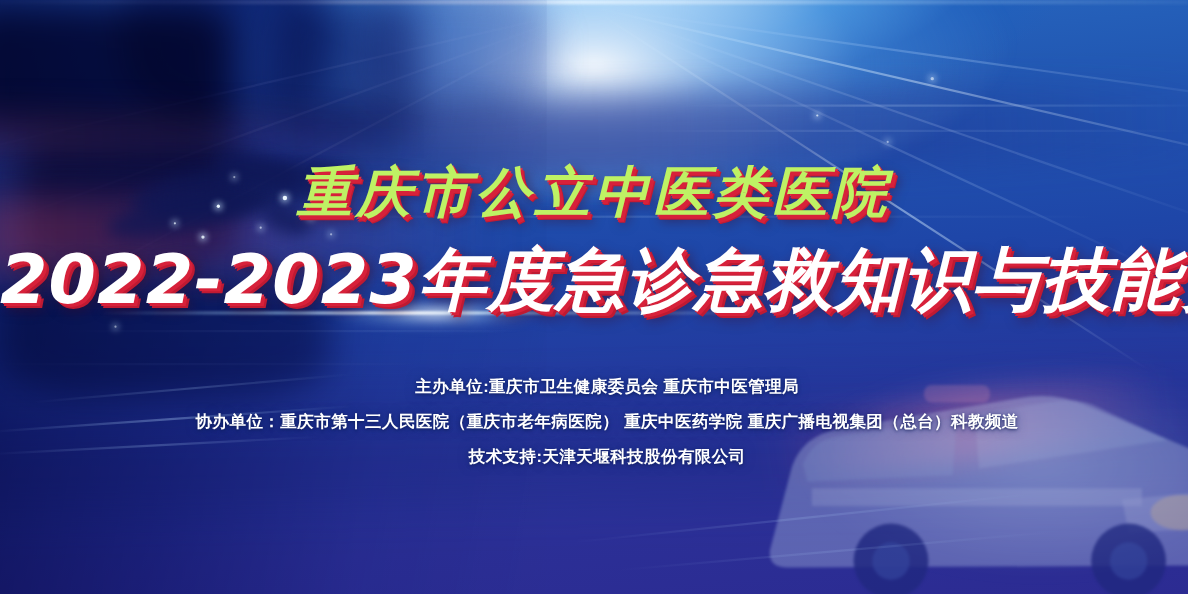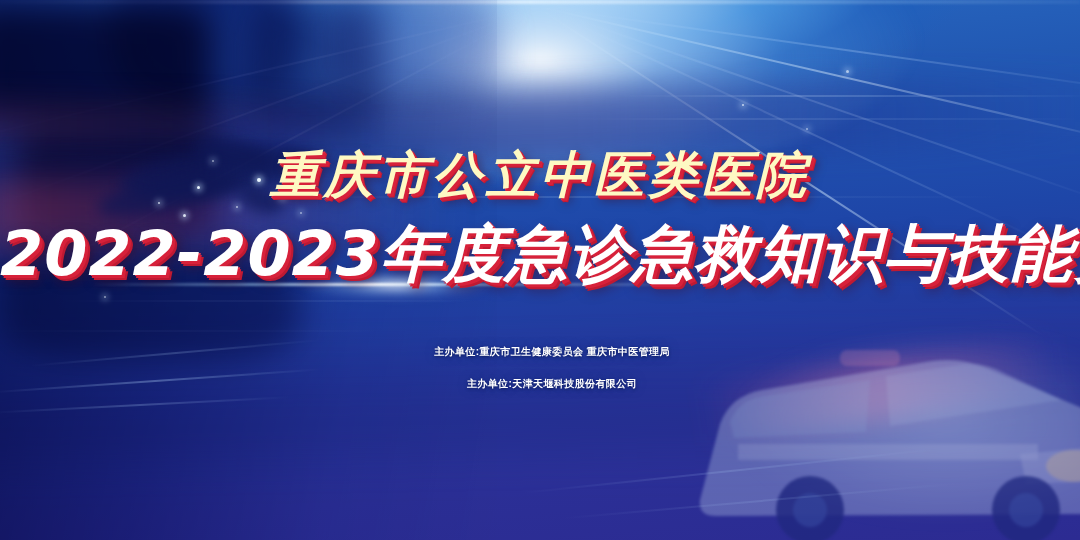--- a/index.html
+++ b/index.html
@@ -101,41 +101,41 @@
     filter:blur(12px);transform:rotate(-8deg);
   }
   
   .speed{position:absolute;height:1.5px;background:linear-gradient(90deg,rgba(255,255,255,0),rgba(175,210,250,.35),rgba(255,255,255,0));}
   
   .titles{position:absolute;left:0;right:0;top:0;text-align:center;z-index:6;}
   .t1{
     position:absolute;left:0;right:0;top:142px;
     font-family:"DejaVu Sans","Liberation Sans",sans-serif;
     font-size:50px;font-weight:700;letter-spacing:4px;
-    color:#fef9c3;font-style:italic;
+    color:#bef264;font-style:italic;
     text-shadow:
       3px 3px 0 #d7213a, 4px 4px 0 #c01b33, 2px 2px 0 #e33048,
       5px 5px 10px rgba(60,10,30,.55);
   }
   .t2{
     position:absolute;left:0;right:0;top:212px;
     font-family:"DejaVu Sans","Liberation Sans",sans-serif;
     font-size:62px;font-weight:700;letter-spacing:1px;
     color:#ffffff;font-style:italic;white-space:nowrap;
     text-shadow:
       3px 3px 0 #d7213a, 5px 5px 0 #bf1a32, 2px 1px 0 #e8384e,
       6px 6px 12px rgba(60,10,30,.6);
   }
   
   .credits{
     position:absolute;left:0;right:0;top:336px;z-index:7;
     text-align:center;color:#ffffff;
   }
   .credit-line{
-    font-size:10px;font-weight:700;line-height:32px;letter-spacing:.4px;
+    font-size:15px;font-weight:700;line-height:32px;letter-spacing:.4px;
     text-shadow:0 1px 3px rgba(10,25,80,.85), 0 0 10px rgba(20,50,130,.6);
     white-space:nowrap;
     margin-left:24px;
   }
 </style>
 </head>
 <body>
 
 <div id="poster">
 
@@ -218,16 +218,17 @@
   <div class="flare-core"></div>
   <div class="flare"></div>
 
   <div class="titles">
     <div class="t1">重庆市公立中医类医院</div>
     <div class="t2">2022-2023年度急诊急救知识与技能竞赛</div>
   </div>
 
   <div class="credits">
     <div class="credit-line">主办单位:重庆市卫生健康委员会  重庆市中医管理局</div>
-    <div class="credit-line">主办单位:天津天堰科技股份有限公司</div>
+    <div class="credit-line">协办单位：重庆市第十三人民医院（重庆市老年病医院）  重庆中医药学院  重庆广播电视集团（总台）科教频道</div>
+    <div class="credit-line">技术支持:天津天堰科技股份有限公司</div>
   </div>
 
 </div>
 
 </body></html>

